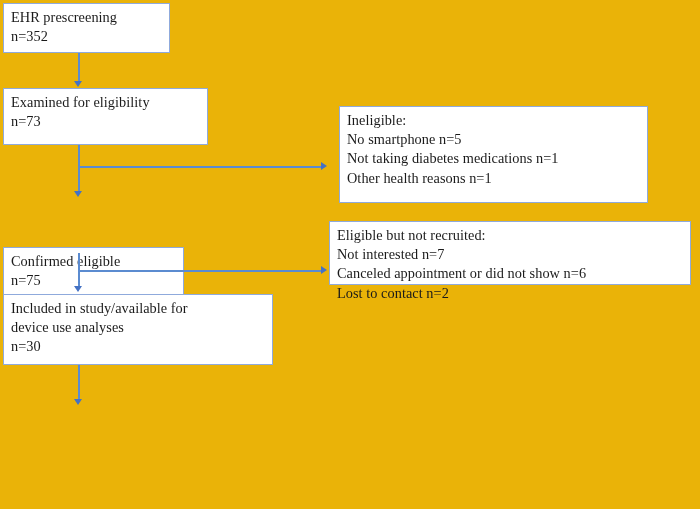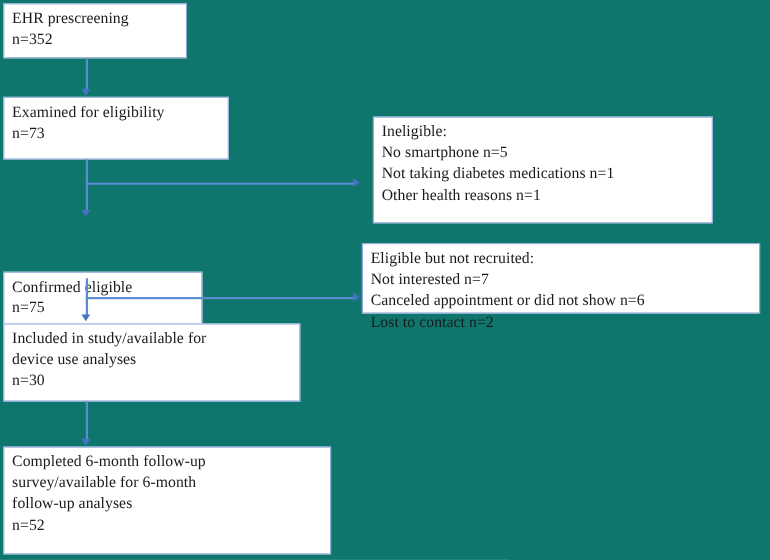--- a/index.html
+++ b/index.html
@@ -4,21 +4,21 @@
 <style>
   html, body {
     margin: 0;
     padding: 0;
     background: #ffffff;
   }
   #canvas {
     position: relative;
     width: 700px;
     height: 509px;
-    background: #0f766e;
+    background: #eab308;
     overflow: hidden;
     font-family: "Liberation Serif", "DejaVu Serif", serif;
   }
 
   
   .node {
     position: absolute;
     box-sizing: border-box;
     border: 1.4px solid #8faadc;
     background: #ffffff;
@@ -100,24 +100,20 @@
   <div class="node" id="node-examined">Examined for eligibility
 n=73</div>
 
   <div class="node" id="node-confirmed">Confirmed eligible
 n=75</div>
 
   <div class="node" id="node-included">Included in study/available for
 device use analyses
 n=30</div>
 
-  <div class="node" id="node-completed">Completed 6-month follow-up
-survey/available for 6-month
-follow-up analyses
-n=52</div>
 
   <div class="node" id="node-ineligible">Ineligible:
 No smartphone n=5
 Not taking diabetes medications n=1
 Other health reasons n=1</div>
 
   <div class="node" id="node-notrecruit">Eligible  but not recruited:
 Not interested n=7
 Canceled appointment or did not show n=6
 Lost to contact n=2</div>

